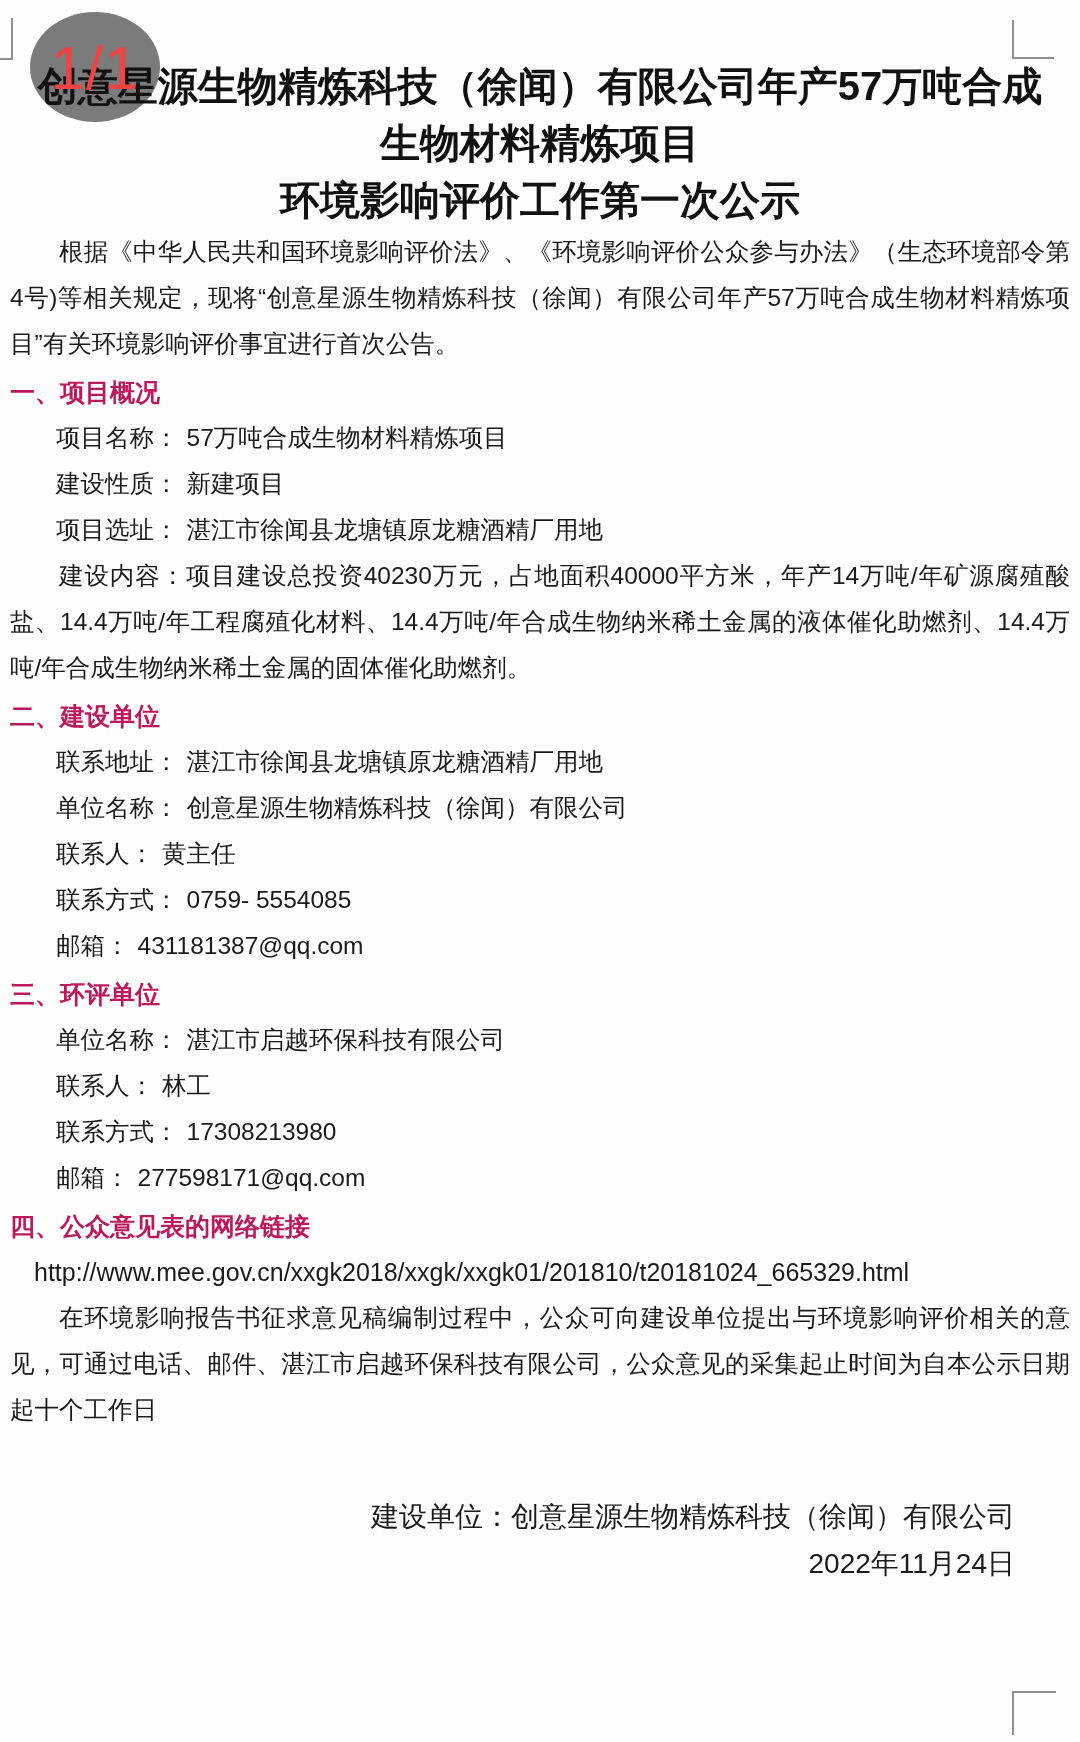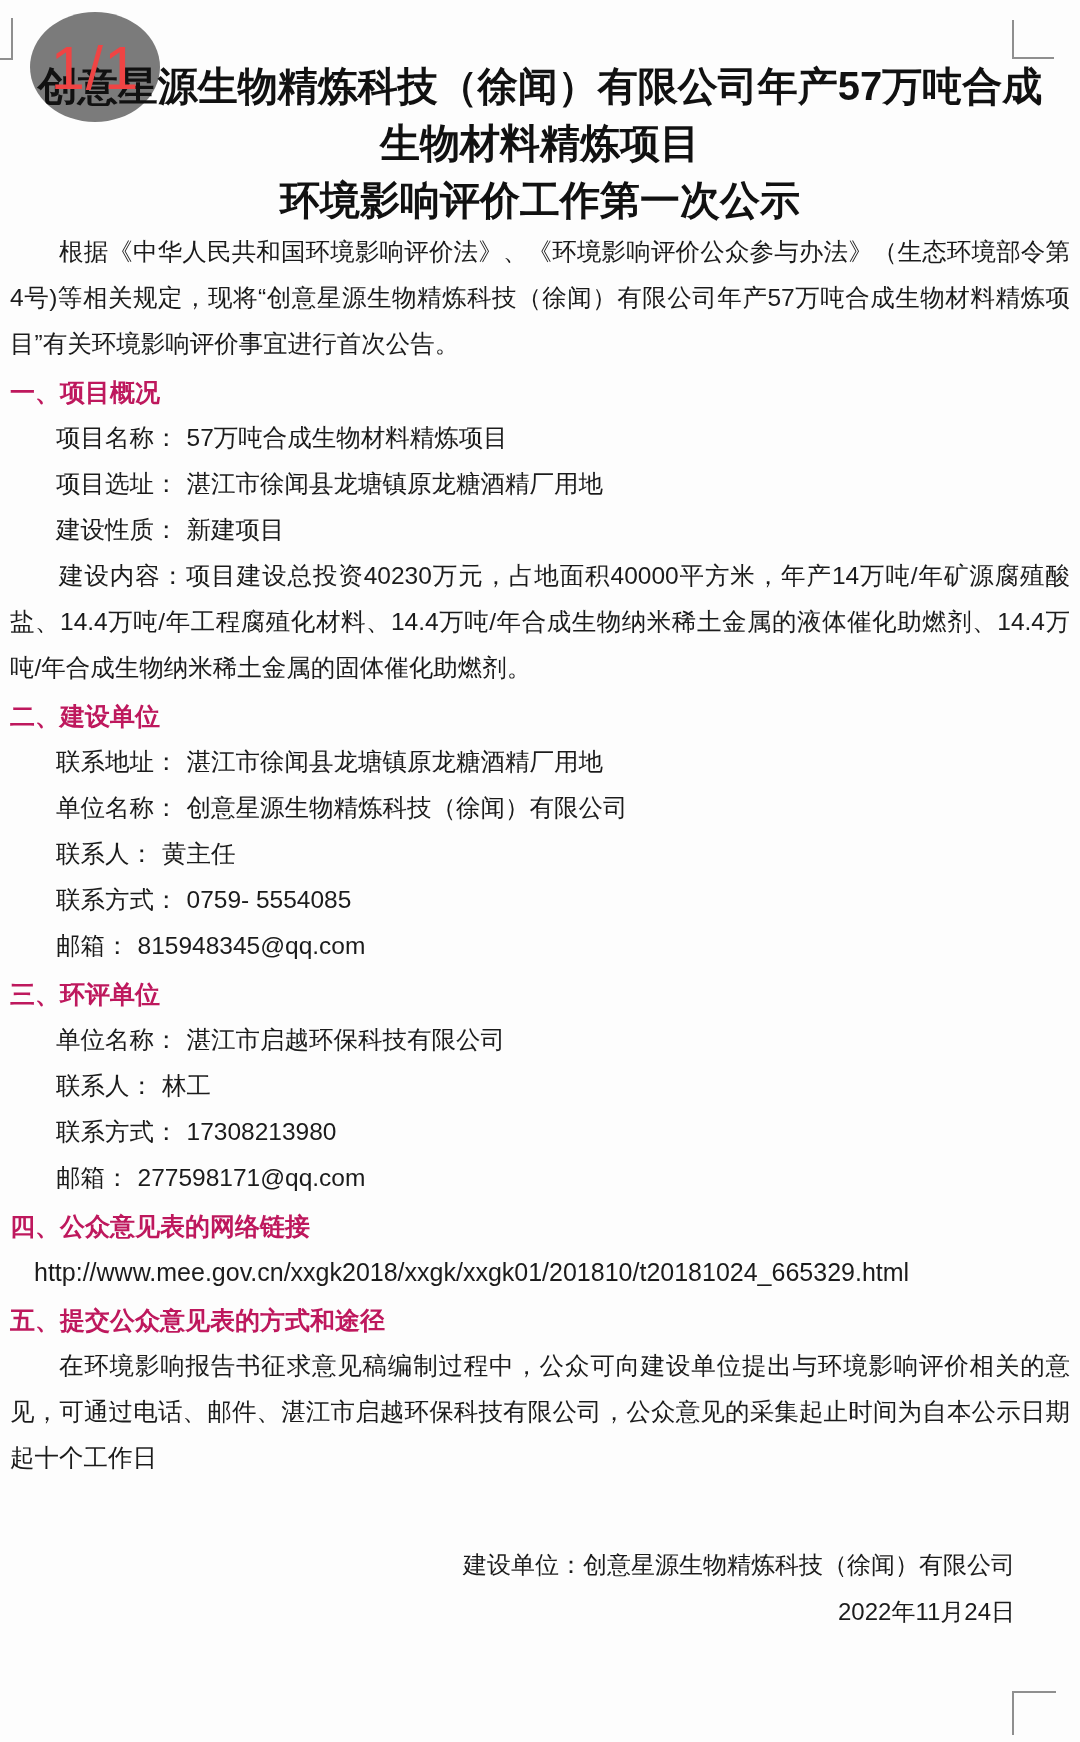--- a/index.html
+++ b/index.html
@@ -52,21 +52,21 @@
   .flowpara{
     margin:0 10px;
     text-indent:2em;
     text-align:justify;
   }
   .url-line{margin:0 10px 0 34px;line-height:46px;font-size:25px;white-space:nowrap;}
   .footer{
     margin-top:60px;
     padding-right:65px;
     text-align:right;
-    font-size:24px;line-height:47px;
+    font-size:28px;line-height:47px;
   }
 </style>
 </head>
 <body>
 
 <div class="page">
 
   <div class="corner tl"></div>
   <div class="corner tr"></div>
   <div class="corner br"></div>
@@ -79,62 +79,61 @@
     <div>环境影响评价工作第一次公示</div>
   </div>
 
   <p class="bodytext intro">根据《中华人民共和国环境影响评价法》、《环境影响评价公众参与办法》（生态环境部令第4号)等相关规定，现将“创意星源生物精炼科技（徐闻）有限公司年产57万吨合成生物材料精炼项目”有关环境影响评价事宜进行首次公告。</p>
 
   <div class="sec-heading">一、项目概况</div>
   <div class="bodytext item">
     <span class="item-label">项目名称：</span><span>57万吨合成生物材料精炼项目</span>
   </div>
   <div class="bodytext item">
-    <span class="item-label">项目选址：</span><span>湛江市徐闻县龙塘镇原龙糖酒精厂用地</span>
+    <span class="item-label">建设性质：</span><span>新建项目</span>
   </div>
   <div class="bodytext item">
-    <span class="item-label">建设性质：</span><span>新建项目</span>
+    <span class="item-label">项目选址：</span><span>湛江市徐闻县龙塘镇原龙糖酒精厂用地</span>
   </div>
   <p class="bodytext flowpara" style="margin-top:0;margin-bottom:0;">建设内容：项目建设总投资40230万元，占地面积40000平方米，年产14万吨/年矿源腐殖酸盐、14.4万吨/年工程腐殖化材料、14.4万吨/年合成生物纳米稀土金属的液体催化助燃剂、14.4万吨/年合成生物纳米稀土金属的固体催化助燃剂。</p>
 
   <div class="sec-heading">二、建设单位</div>
   <div class="bodytext item">
     <span class="item-label">联系地址：</span><span>湛江市徐闻县龙塘镇原龙糖酒精厂用地</span>
   </div>
   <div class="bodytext item">
     <span class="item-label">单位名称：</span><span>创意星源生物精炼科技（徐闻）有限公司</span>
   </div>
   <div class="bodytext item">
     <span class="item-label">联系人：</span><span>黄主任</span>
   </div>
   <div class="bodytext item">
     <span class="item-label">联系方式：</span><span>0759- 5554085</span>
   </div>
   <div class="bodytext item">
-    <span class="item-label">邮箱：</span><span>815948345@qq.com</span>
+    <span class="item-label">邮箱：</span><span>431181387@qq.com</span>
   </div>
 
   <div class="sec-heading">三、环评单位</div>
   <div class="bodytext item">
     <span class="item-label">单位名称：</span><span>湛江市启越环保科技有限公司</span>
   </div>
   <div class="bodytext item">
     <span class="item-label">联系人：</span><span>林工</span>
   </div>
   <div class="bodytext item">
     <span class="item-label">联系方式：</span><span>17308213980</span>
   </div>
   <div class="bodytext item">
     <span class="item-label">邮箱：</span><span>277598171@qq.com</span>
   </div>
 
   <div class="sec-heading">四、公众意见表的网络链接</div>
   <div class="url-line">http://www.mee.gov.cn/xxgk2018/xxgk/xxgk01/201810/t20181024_665329.html</div>
 
-  <div class="sec-heading">五、提交公众意见表的方式和途径</div>
   <p class="bodytext flowpara" style="margin-top:0;margin-bottom:0;">在环境影响报告书征求意见稿编制过程中，公众可向建设单位提出与环境影响评价相关的意见，可通过电话、邮件、湛江市启越环保科技有限公司，公众意见的采集起止时间为自本公示日期起十个工作日</p>
 
   <div class="footer">
     <div>建设单位：创意星源生物精炼科技（徐闻）有限公司</div>
     <div>2022年11月24日</div>
   </div>
 
 </div>
 
 </body></html>

